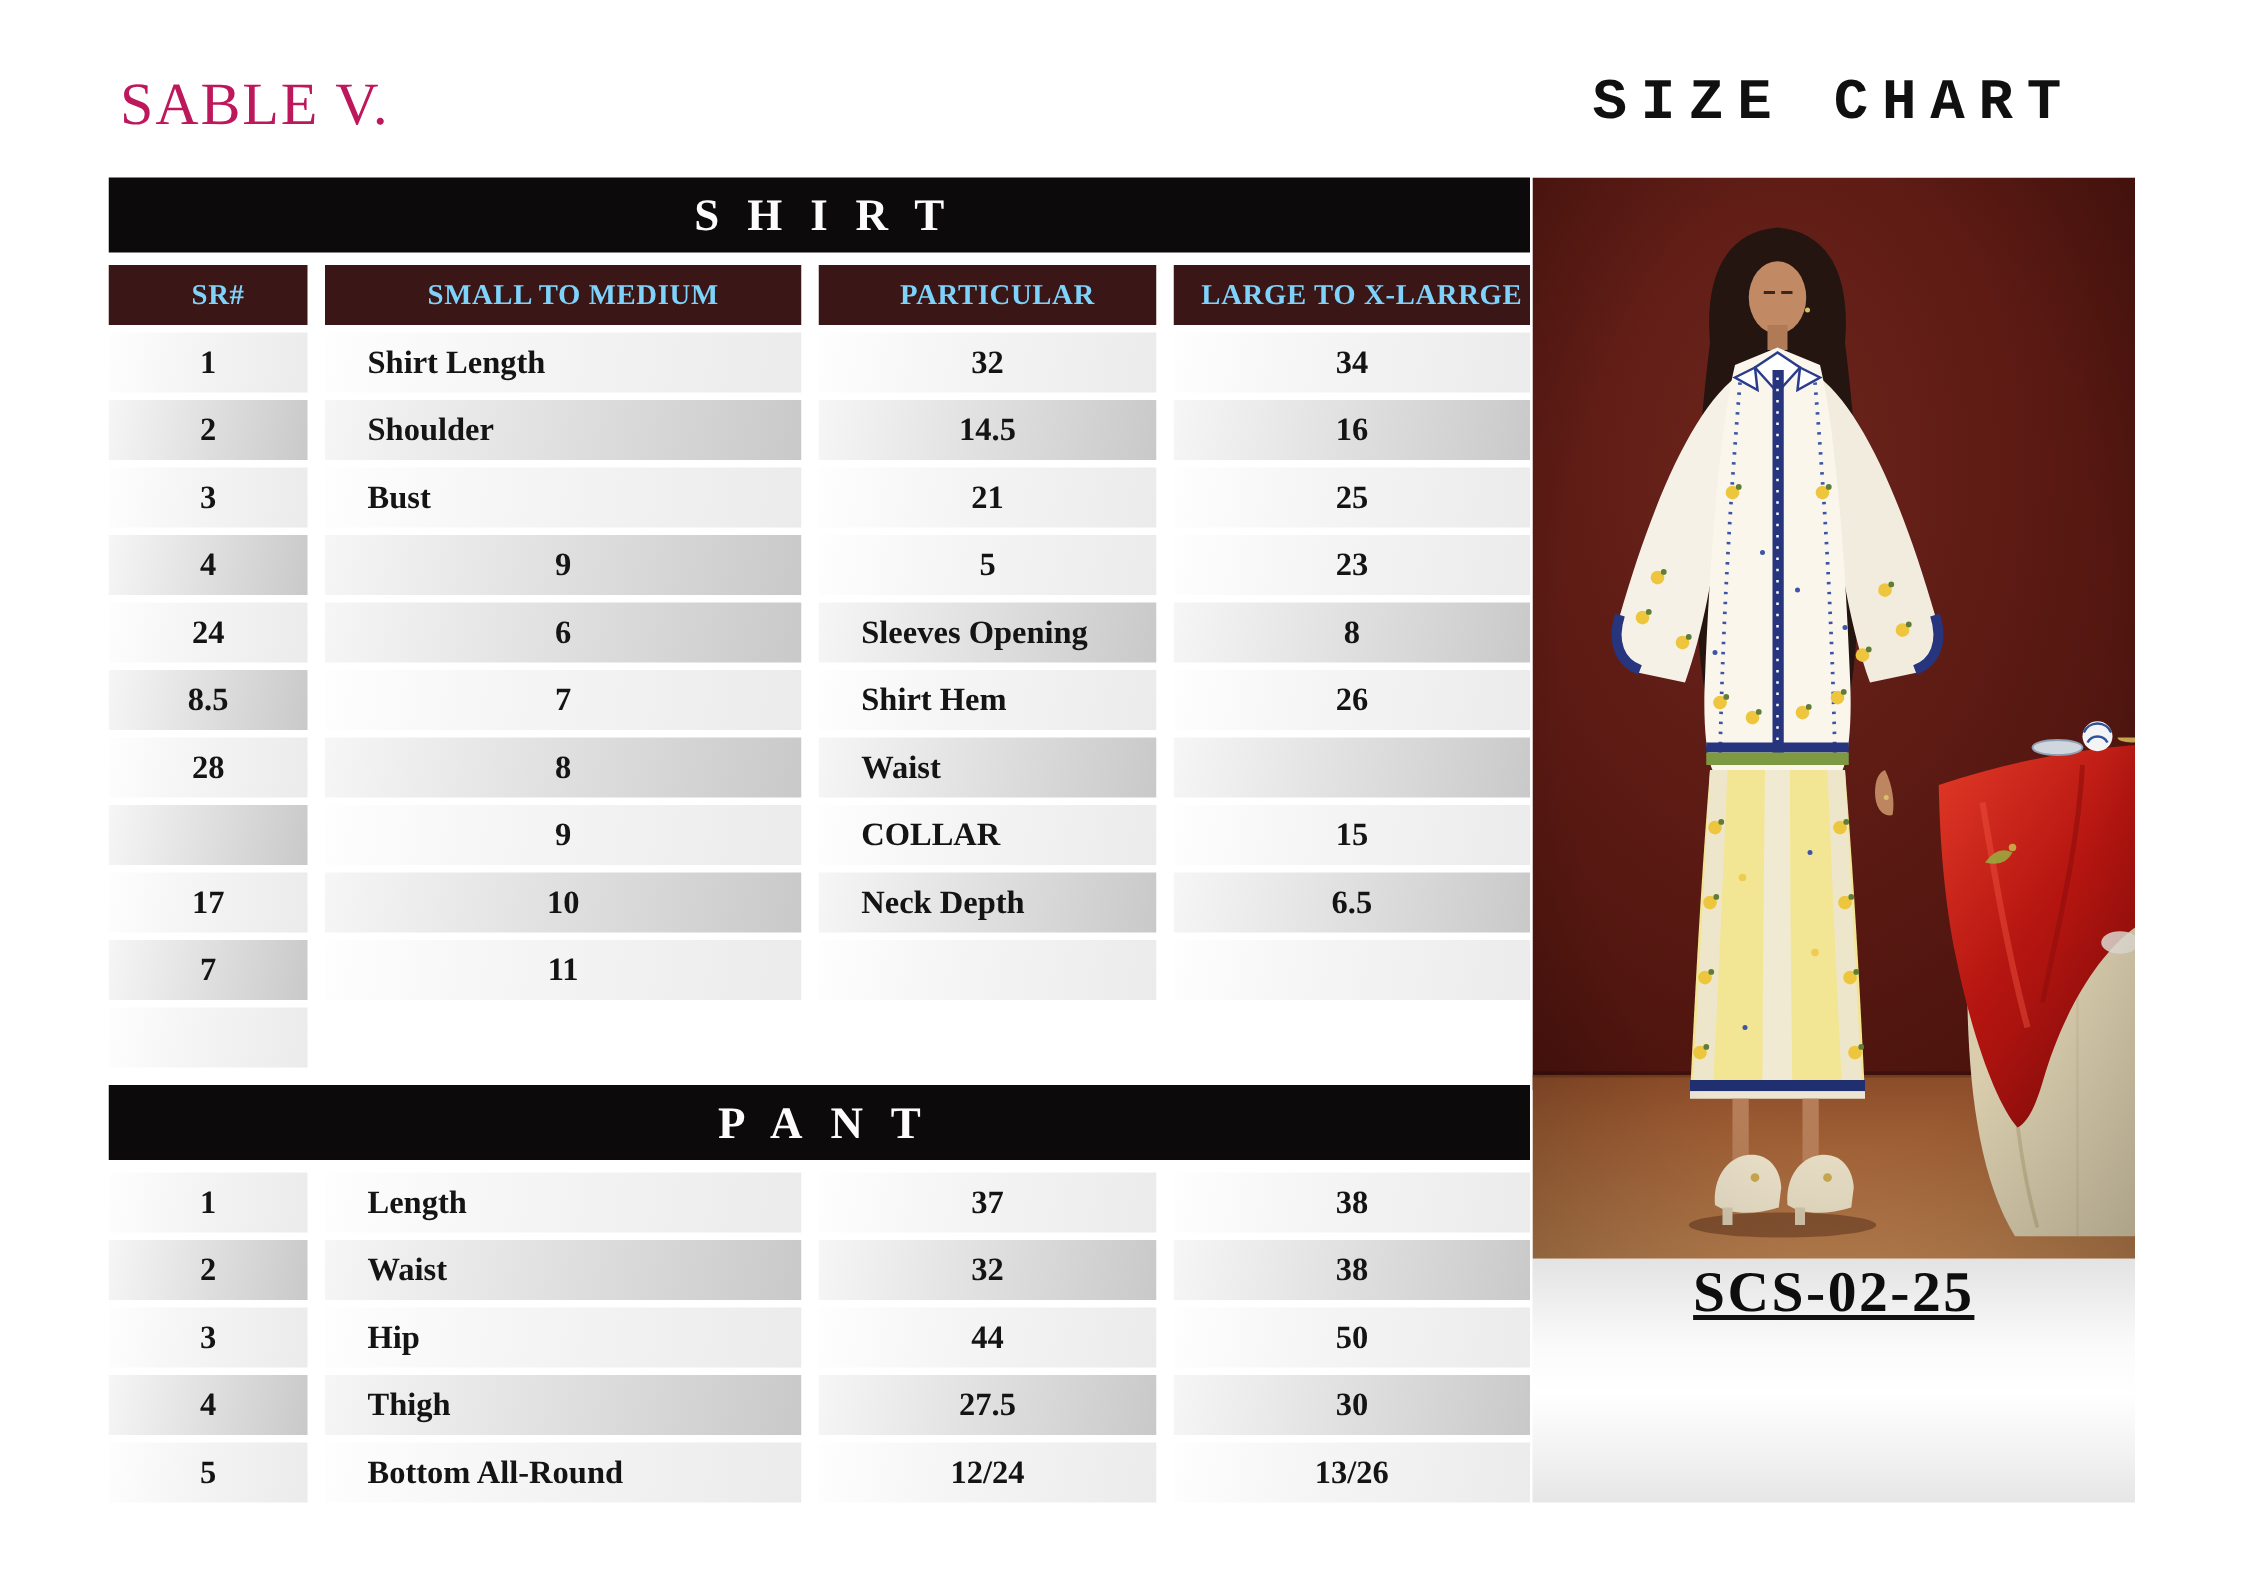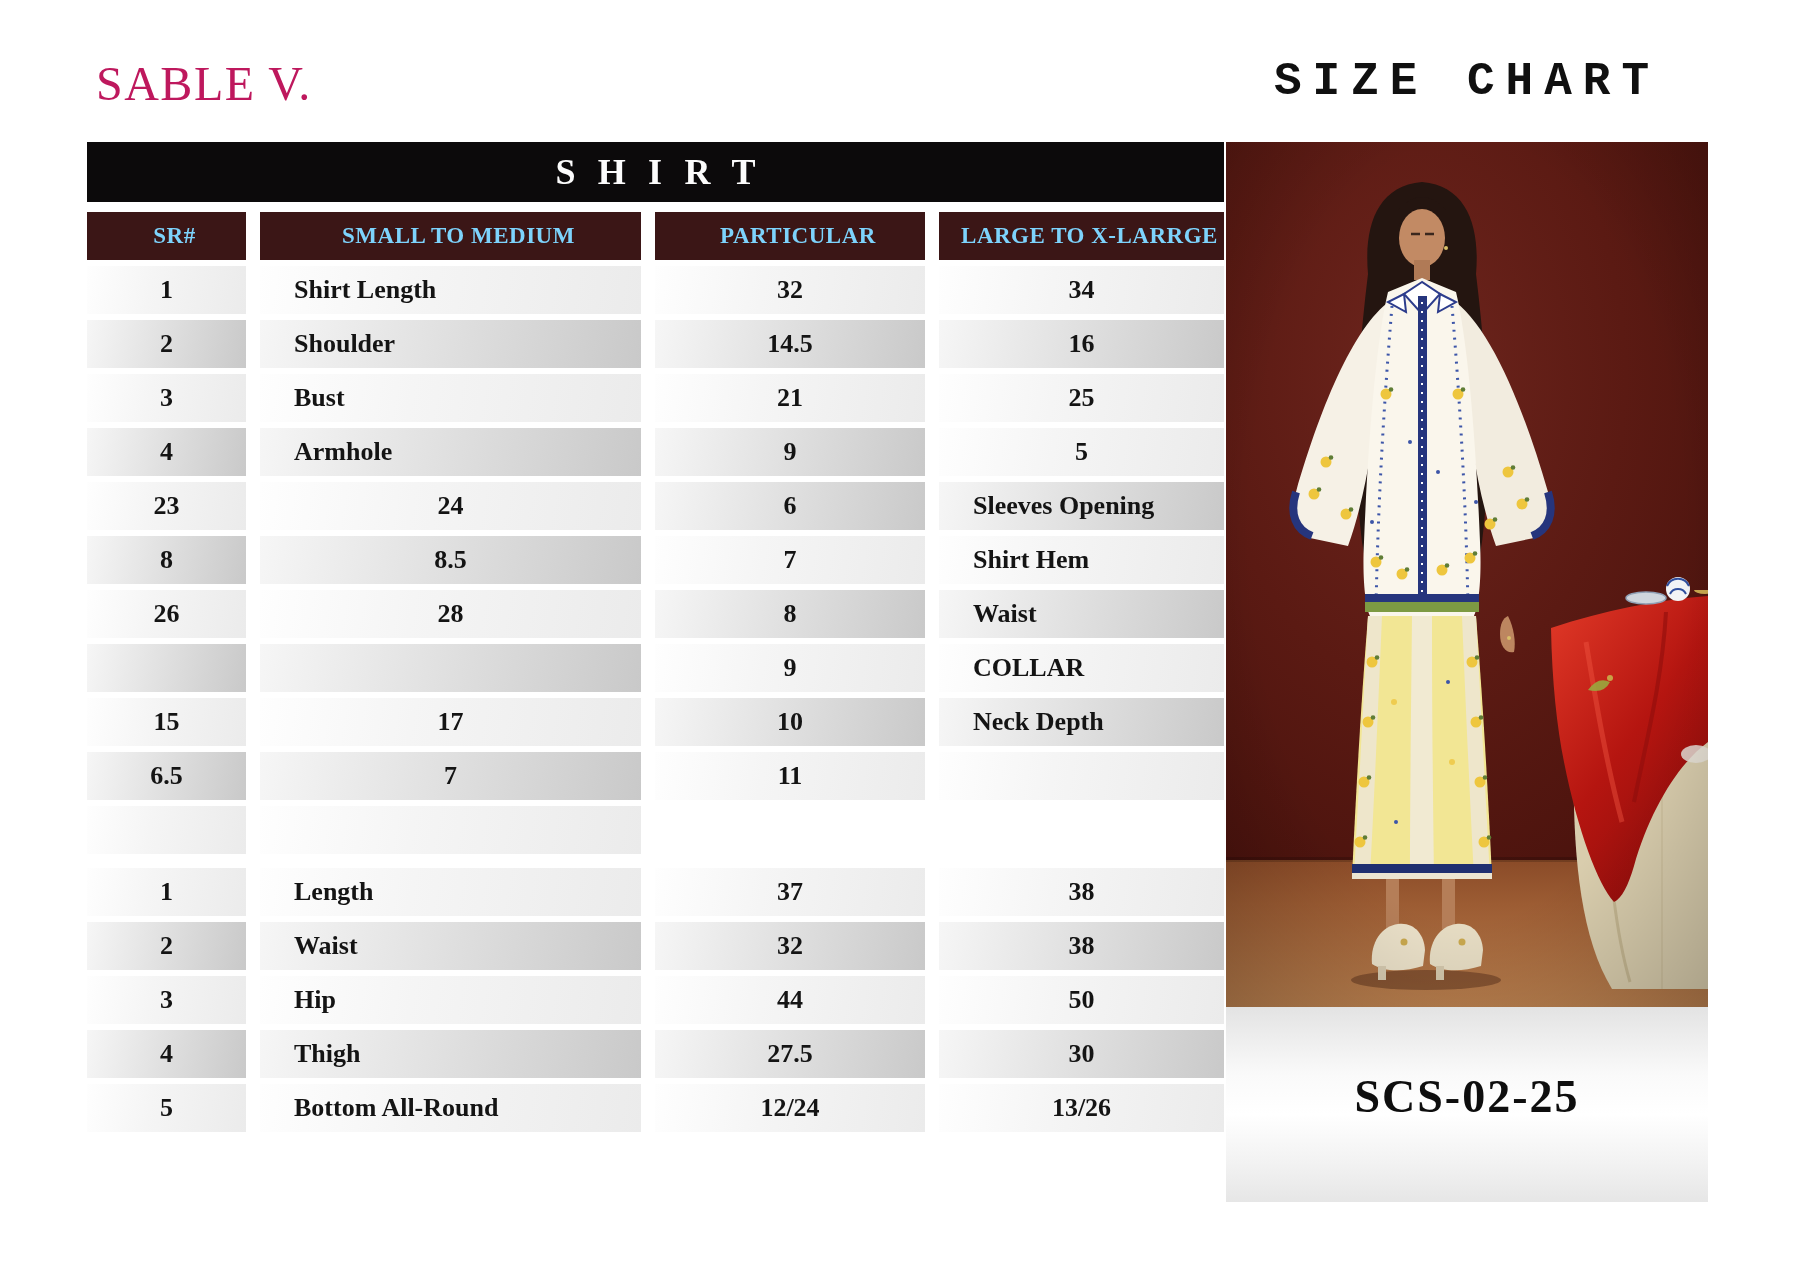--- a/index.html
+++ b/index.html
@@ -35,21 +35,21 @@
     background:#3b1616;color:#7dd3fc;font-size:23px;font-weight:700;
     letter-spacing:.5px;justify-content:center;padding-left:16px;
   }
   .cell.odd{background:linear-gradient(100deg,#fefefe 0%,#f5f5f5 40%,#ebebeb 100%);}
   .cell.even{background:linear-gradient(100deg,#f6f6f6 0%,#dddddd 55%,#c9c9c9 100%);}
   .right-panel{position:absolute;left:1226px;top:142px;width:482px;}
   .photo{width:482px;height:865px;display:block;}
   .code-panel{
     width:482px;height:195px;box-sizing:border-box;
     background:linear-gradient(180deg,#e3e3e3 0%,#fafafa 35%,#ffffff 55%,#f2f2f2 80%,#e6e6e6 100%);
-    display:flex;align-items:center;justify-content:center;padding-bottom:16px;
+    display:flex;align-items:flex-start;justify-content:center;padding-bottom:16px;text-decoration:underline;
   }
   .code-text{font-size:46px;font-weight:700;letter-spacing:2px;color:#0e0e0e;white-space:nowrap;}
 </style>
 </head>
 <body>
 
 <div class="logo">SABLE V.</div>
 <div class="page-title">SIZE CHART</div>
 
 <div class="table-area">
@@ -66,21 +66,20 @@
         <div class="cell odd">34</div>
         <div class="cell even">2</div>
         <div class="cell even part">Shoulder</div>
         <div class="cell even">14.5</div>
         <div class="cell even">16</div>
         <div class="cell odd">3</div>
         <div class="cell odd part">Bust</div>
         <div class="cell odd">21</div>
         <div class="cell odd">25</div>
         <div class="cell even">4</div>
-        <div class="cell even part">Armhole</div>
         <div class="cell even">9</div>
         <div class="cell odd">5</div>
         <div class="cell odd">23</div>
         <div class="cell odd">24</div>
         <div class="cell even">6</div>
         <div class="cell even part">Sleeves Opening</div>
         <div class="cell even">8</div>
         <div class="cell even">8.5</div>
         <div class="cell odd">7</div>
         <div class="cell odd part">Shirt Hem</div>
@@ -98,20 +97,21 @@
         <div class="cell even part">Neck Depth</div>
         <div class="cell even">6.5</div>
         <div class="cell even">7</div>
         <div class="cell odd">11</div>
         <div class="cell odd part"></div>
         <div class="cell odd"></div>
         <div class="cell odd"></div>
       </div>
   </div>
   <div class="pant-section">
+    <div class="section-bar">PANT</div>
     <div class="grid" id="pant-grid">
         <div class="cell odd">1</div>
         <div class="cell odd part">Length</div>
         <div class="cell odd">37</div>
         <div class="cell odd">38</div>
         <div class="cell even">2</div>
         <div class="cell even part">Waist</div>
         <div class="cell even">32</div>
         <div class="cell even">38</div>
         <div class="cell odd">3</div>

